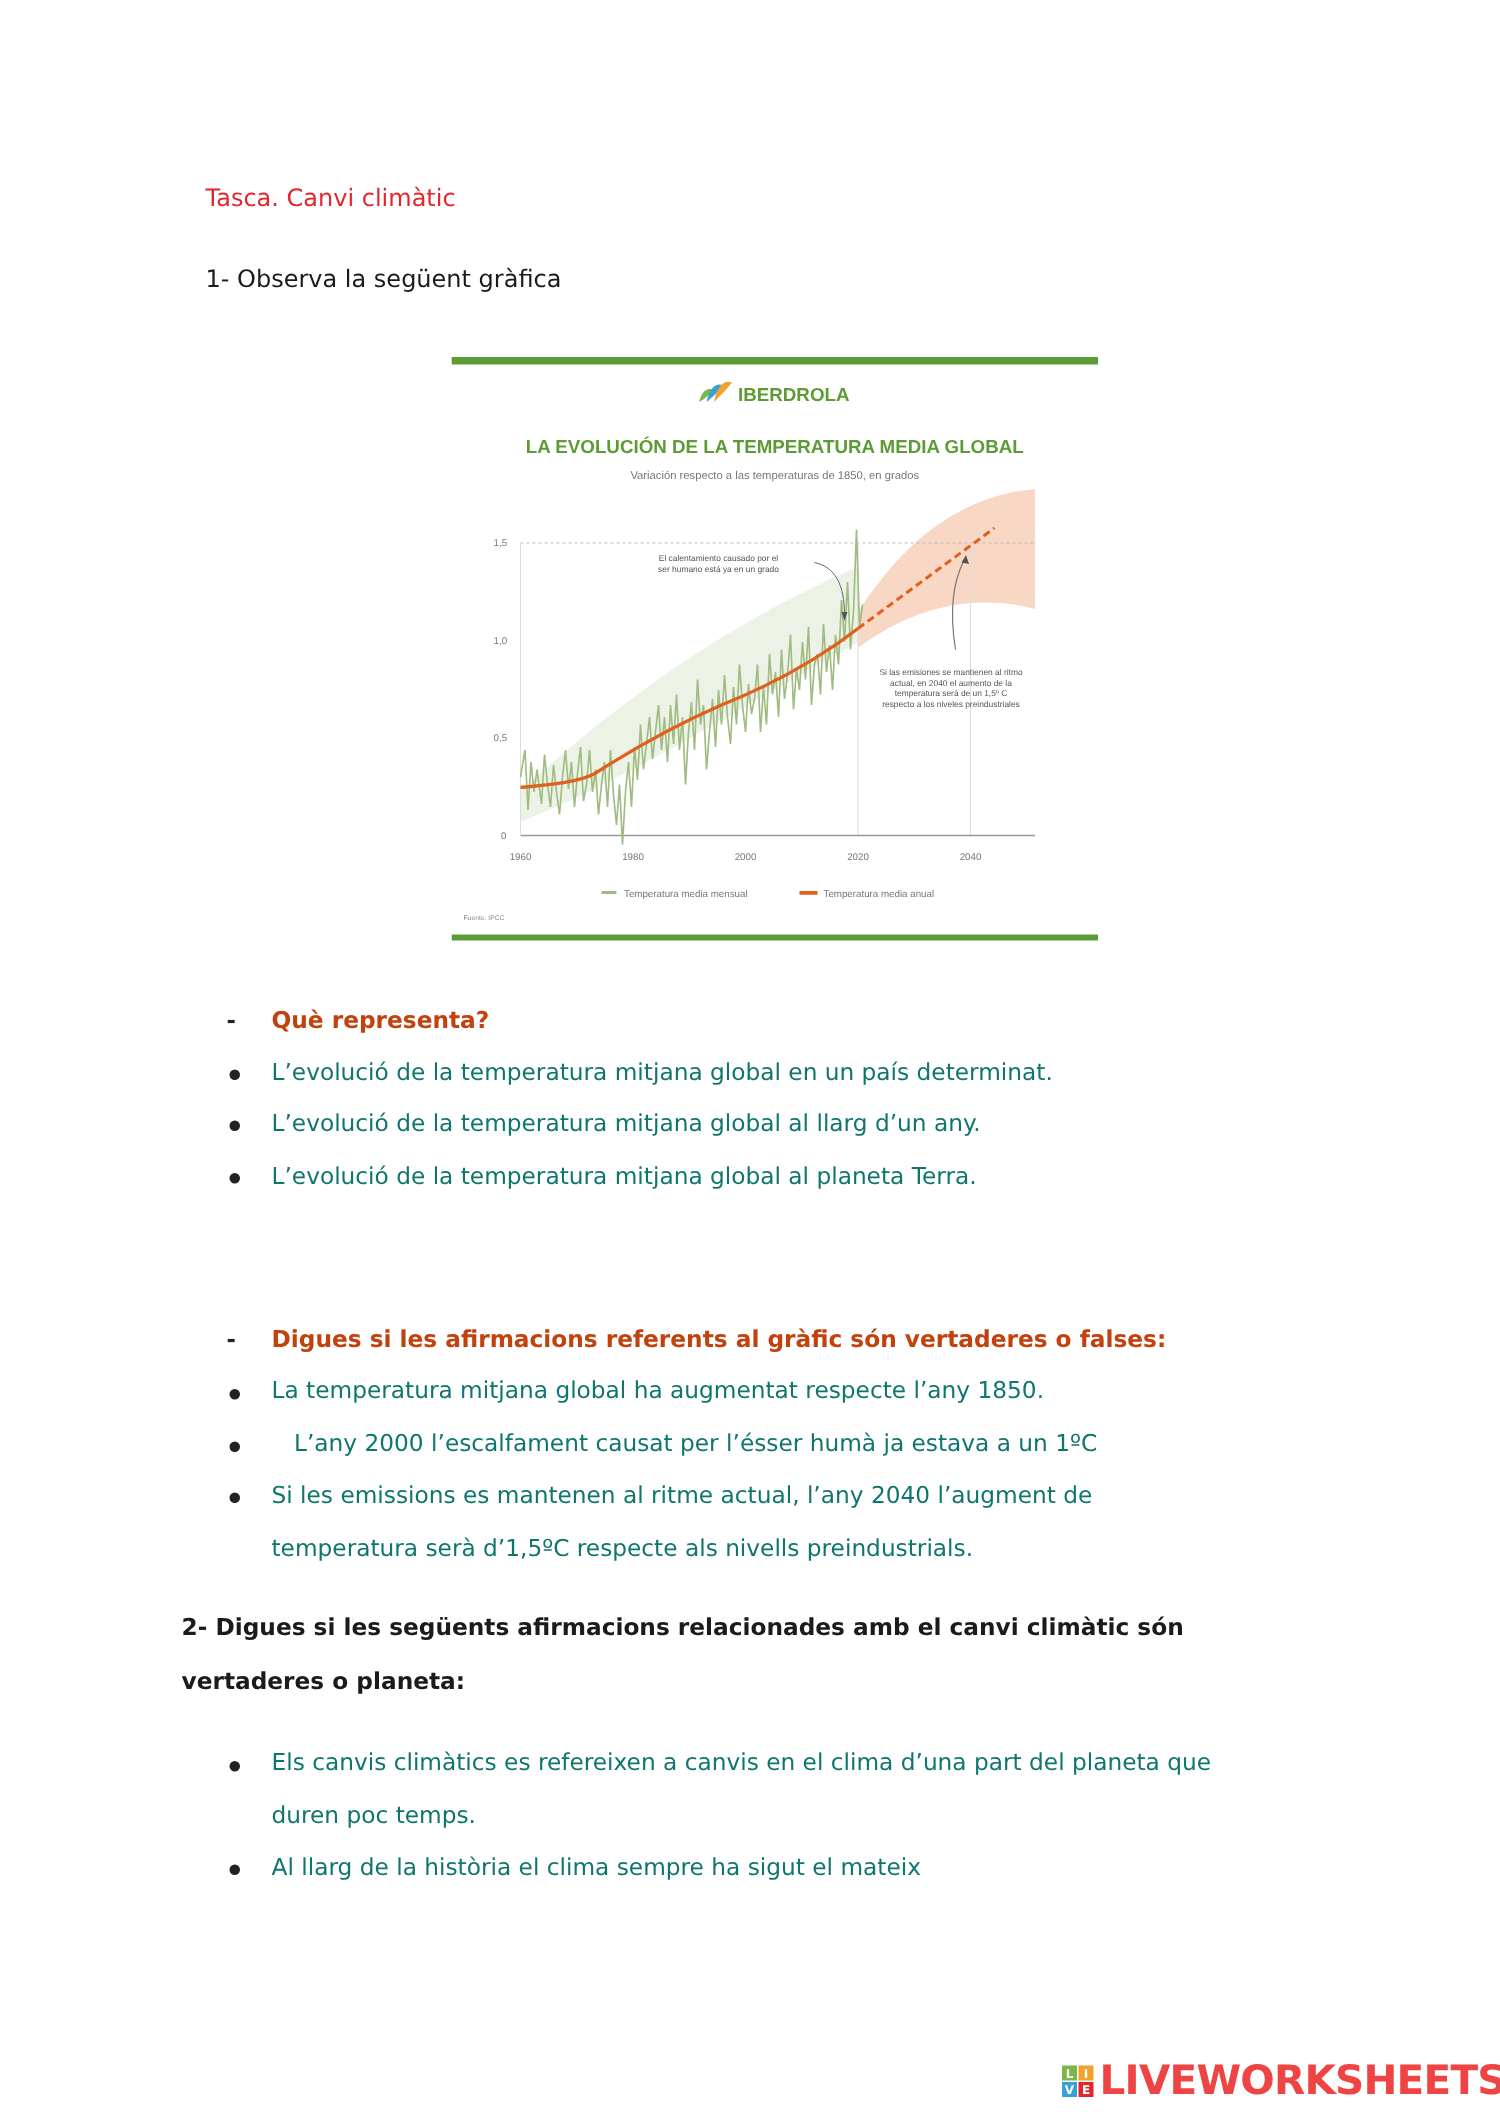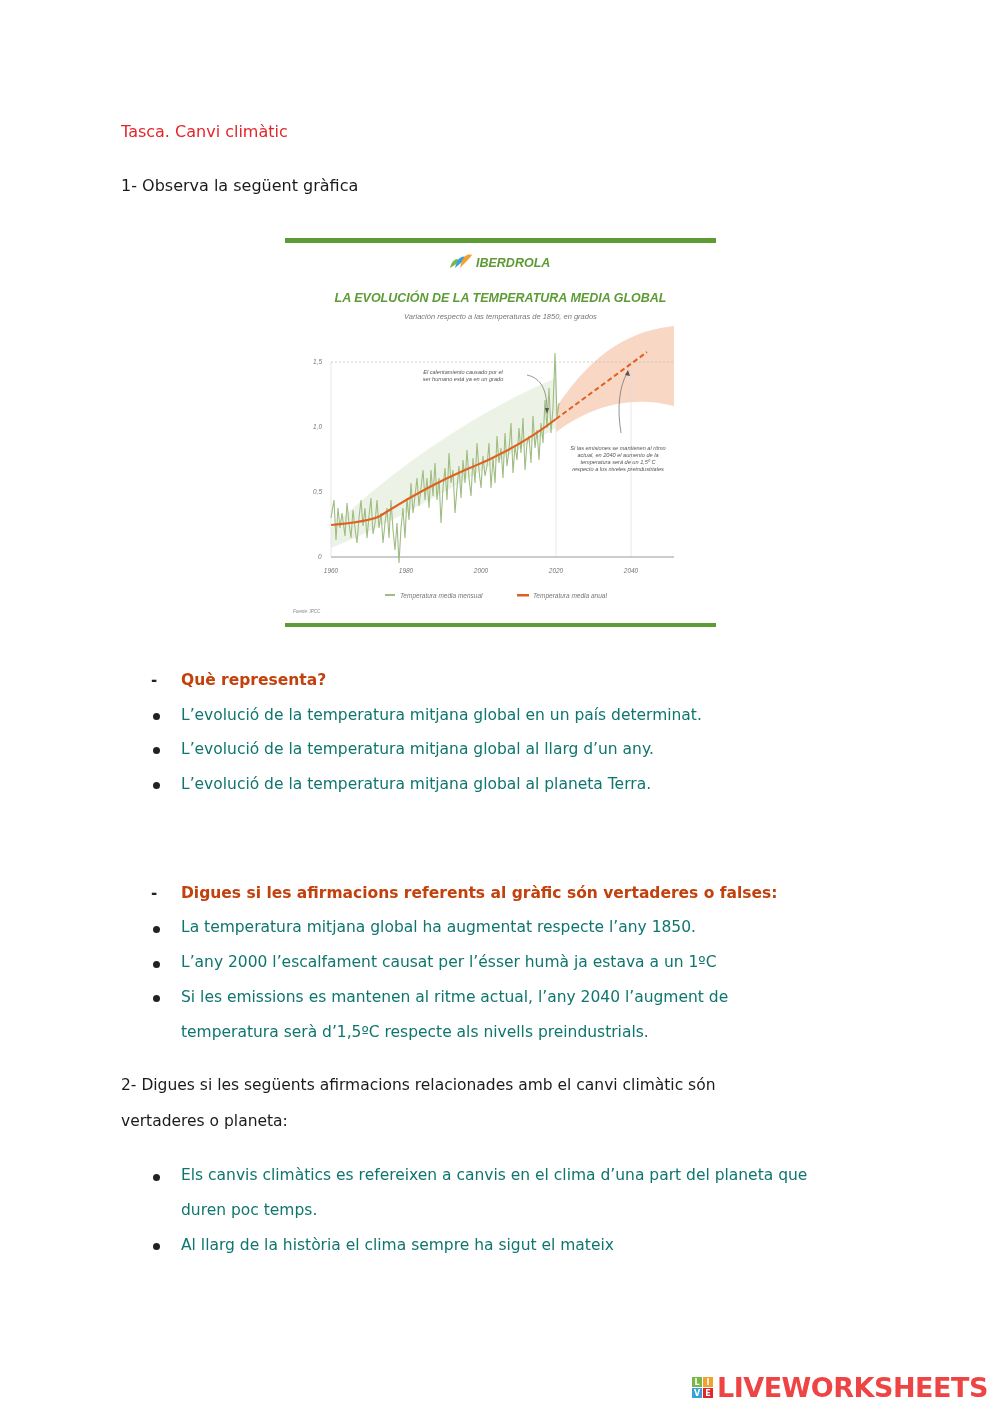--- a/index.html
+++ b/index.html
@@ -1,26 +1,26 @@
 <!DOCTYPE html>
 <html><head>
 <meta charset="utf-8">
 <style>
   html, body { margin: 0; padding: 0; background: #ffffff; }
   body { width: 1000px; height: 1414px; position: relative; overflow: hidden; font-family: "DejaVu Sans", sans-serif; color: #222; }
-  .abs { position: absolute; }
+  .abs { position: absolute; margin-left: 16px; }
   .title { left: 121px; top: 122px; font-size: 16px; color: #e3262b; }
   .h1 { left: 121px; top: 176px; font-size: 16px; font-weight: normal; color: #1b1b1b; }
-  .chart { left: 285px; top: 238px; width: 431px; height: 390px; font-style: italic; }
+  .chart { left: 285px; top: 238px; width: 431px; height: 390px; }
   .q-head { font-size: 15.5px; font-weight: bold; color: #c2410c; }
   .q-dash { position: absolute; left: 151px; font-weight: bold; font-size: 15px; }
   .q-text { position: absolute; left: 181px; }
   .bullet { position: absolute; left: 153px; width: 7px; height: 7px; border-radius: 50%; background: #222; }
   .item { position: absolute; left: 181px; font-size: 15.5px; color: #0f766e; }
-  .sec2 { position: absolute; left: 121px; font-size: 15.5px; font-weight: normal; color: #1b1b1b; }
+  .sec2 { position: absolute; left: 121px; font-size: 15.5px; font-weight: bold; color: #1b1b1b; }
   .lw { left: 692px; top: 1372px; display: flex; align-items: center; }
   .lw-grid { display: grid; grid-template-columns: 10px 10px; grid-template-rows: 10px 10px; gap: 1px; margin-right: 4px; }
   .lw-grid span { display: flex; align-items: center; justify-content: center; font-size: 8px; color: #fff; font-weight: bold; font-family: "DejaVu Sans", sans-serif; }
   .lw-text { font-family: "DejaVu Sans", sans-serif; font-weight: bold; font-size: 27px; color: #ef4444; letter-spacing: -0.5px; }
 </style>
 </head>
 <body>
 
 <div class="abs title">Tasca. Canvi climàtic</div>
 <div class="abs h1">1- Observa la següent gràfica</div>
@@ -97,21 +97,21 @@
 <div class="item" style="top:740px;">L’evolució de la temperatura mitjana global al llarg d’un any.</div>
 <div class="bullet" style="top:782px;"></div>
 <div class="item" style="top:775px;text-align:right;">L’evolució de la temperatura mitjana global al planeta Terra.</div>
 
 <div class="q-dash" style="top:884px;">-</div>
 <div class="q-text q-head" style="top:884px;">Digues si les afirmacions referents al gràfic són vertaderes o falses:</div>
 
 <div class="bullet" style="top:926px;"></div>
 <div class="item" style="top:918px;">La temperatura mitjana global ha augmentat respecte l’any 1850.</div>
 <div class="bullet" style="top:961px;"></div>
-<div class="item" style="top:953px;">L’any 2000 l’escalfament causat per l’ésser humà ja estava a un 1ºC</div>
+<div class="item" style="top:953px;margin-left:15px;">L’any 2000 l’escalfament causat per l’ésser humà ja estava a un 1ºC</div>
 <div class="bullet" style="top:995px;"></div>
 <div class="item" style="top:988px;">Si les emissions es mantenen al ritme actual, l’any 2040 l’augment de</div>
 <div class="item" style="top:1023px;">temperatura serà d’1,5ºC respecte als nivells preindustrials.</div>
 
 <div class="sec2" style="top:1076px;">2- Digues si les següents afirmacions relacionades amb el canvi climàtic són</div>
 <div class="sec2" style="top:1112px;">vertaderes o planeta:</div>
 
 <div class="bullet" style="top:1174px;"></div>
 <div class="item" style="top:1166px;">Els canvis climàtics es refereixen a canvis en el clima d’una part del planeta que</div>
 <div class="item" style="top:1201px;">duren poc temps.</div>

